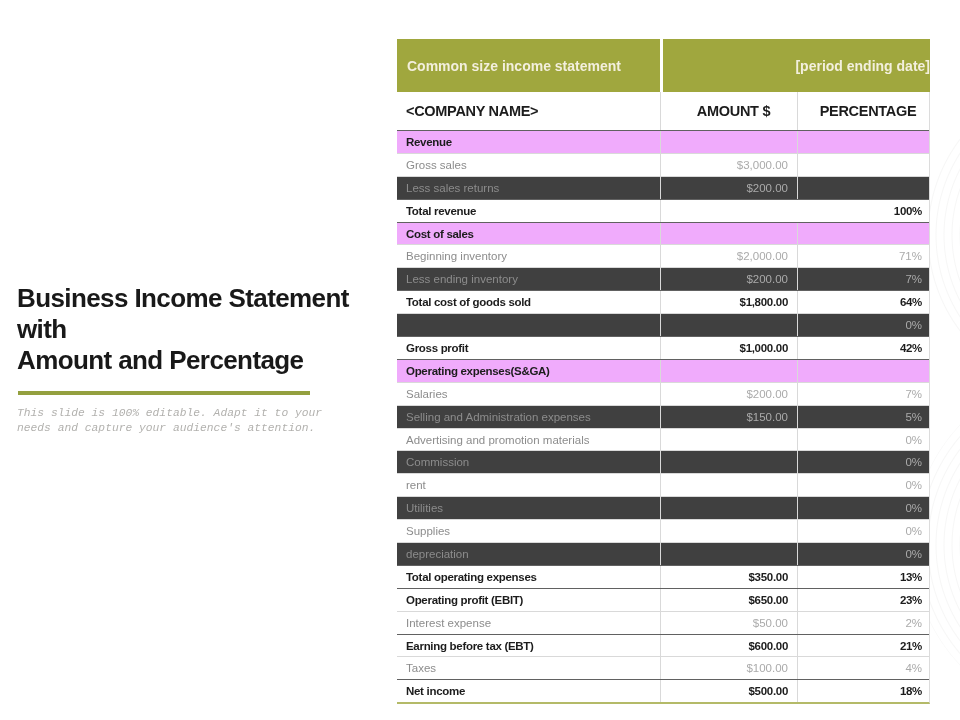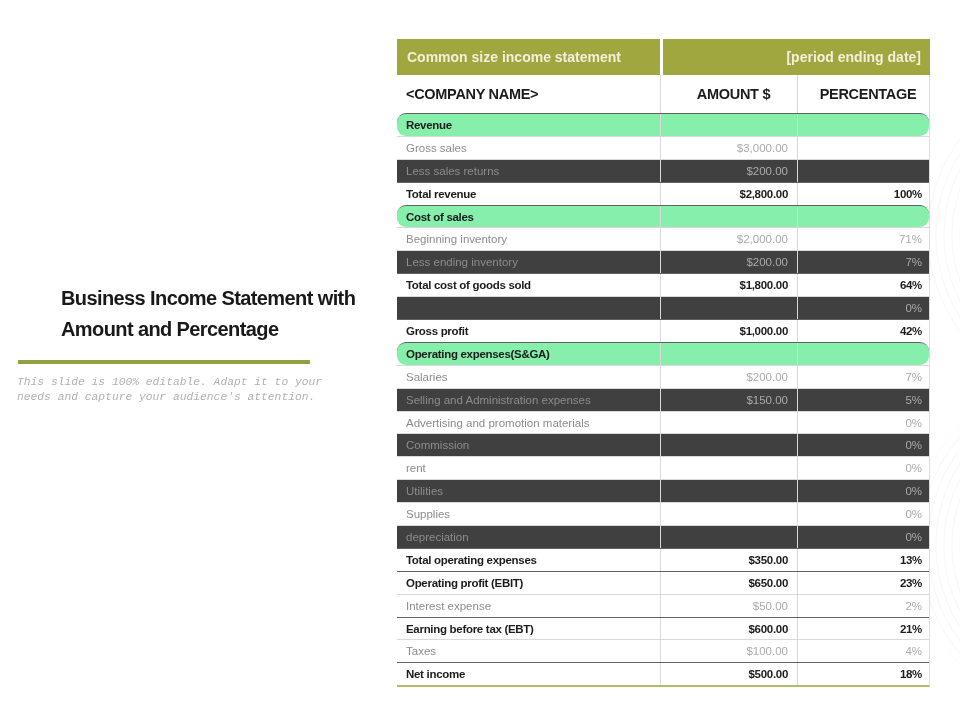--- a/index.html
+++ b/index.html
@@ -18,59 +18,59 @@
     background: repeating-radial-gradient(circle,
       rgba(130,130,125,0) 0px, rgba(130,130,125,0) 6px,
       rgba(130,130,125,0.07) 7px, rgba(130,130,125,0) 8px);
   }
   .swirl-top { left:922px; top:70px;  width:330px; height:330px; }
   .swirl-bottom { left:912px; top:370px; width:350px; height:350px; }
 
   
   .left-panel { position:absolute; left:17px; top:283px; width:372px; }
   .slide-title {
-    font-size:20px; line-height:31px; font-weight:700;
-    letter-spacing:-0.6px; color:#191919;margin-left:44px;
+    font-size:26px; line-height:31px; font-weight:700;
+    letter-spacing:-0.6px; color:#191919;
   }
   .accent-line { margin-top:15px; margin-left:1px; width:292px; height:4px; background:#94a03f; }
   .slide-subtitle {
     margin-top:11px; width:322px;
     font-style:italic; font-size:11.3px; line-height:15px;
     color:#b2b1ae;
     font-family:Liberation Mono, monospace;
   }
 
   
   .tbl { position:absolute; left:397px; top:39px; width:533px; }
-  .tbl-header { display:flex; height:36px; }
+  .tbl-header { display:flex; height:53px; }
   .h-cell {
     background:#a0a73e; color:#f3efdd;
     font-weight:700; font-size:14px;
     display:flex; align-items:center;
   }
   .h-left  { width:263px; padding-left:10px; margin-right:3px; }
-  .h-right { flex:1; justify-content:flex-end; padding-right:9px; }
+  .h-right { flex:1; justify-content:flex-end; }
 
   .tbl-body { border-right:1px solid #dcdcdc; border-bottom:2px solid #b4ba68; }
 
   .company-row { display:flex; height:38px; align-items:center;
     font-size:14.5px; font-weight:600; letter-spacing:-0.3px; color:#1c1c1c; }
   .company-row .c-label { padding-left:9px; }
   .company-row .c-mid, .company-row .c-end {
     display:flex; align-items:center; justify-content:center; height:100%;
     border-left:1px solid #d9d9d9;padding-left:9px; }
   .company-row .c-mid { width:137px; }
   .company-row .c-end { flex:1; }
   .company-row .c-label { width:263px; }
 
   .t-row { display:flex; height:22.9px; align-items:center;
     font-size:11.5px; border-top:1px solid #d9d9d9; background:#ffffff; }
   .t-row.section, .t-row.bold { border-top:1px solid #616161;
     font-weight:700; letter-spacing:-0.3px; color:#1c1c1c; }
-  .t-row.section { background:#86efac;border-radius:9px; }
+  .t-row.section { background:#f0abfc; }
   .t-row.shade { background:#404040; }
   .t-row.normal { color:#8c8c8c; }
   .t-row .c-label { width:263px; padding-left:9px; }
   .t-row .c-amount, .t-row .c-pct {
     display:flex; align-items:center; justify-content:flex-end; height:100%;
     border-left:1px solid #d9d9d9; }
   .t-row .c-amount { width:137px; padding-right:9px; }
   .t-row .c-pct { flex:1; padding-right:7px; }
   .t-row.normal .c-amount, .t-row.normal .c-pct { color:#aaaaaa; }
 </style>
@@ -113,21 +113,20 @@
             <div class="c-amount">$3,000.00</div>
             <div class="c-pct"></div>
           </div>
           <div class="t-row normal shade">
             <div class="c-label">Less sales returns</div>
             <div class="c-amount">$200.00</div>
             <div class="c-pct"></div>
           </div>
           <div class="t-row bold">
             <div class="c-label">Total revenue</div>
-            <div class="c-amount">$2,800.00</div>
             <div class="c-pct">100%</div>
           </div>
           <div class="t-row section">
             <div class="c-label">Cost of sales</div>
             <div class="c-amount"></div>
             <div class="c-pct"></div>
           </div>
           <div class="t-row normal">
             <div class="c-label">Beginning inventory</div>
             <div class="c-amount">$2,000.00</div>

